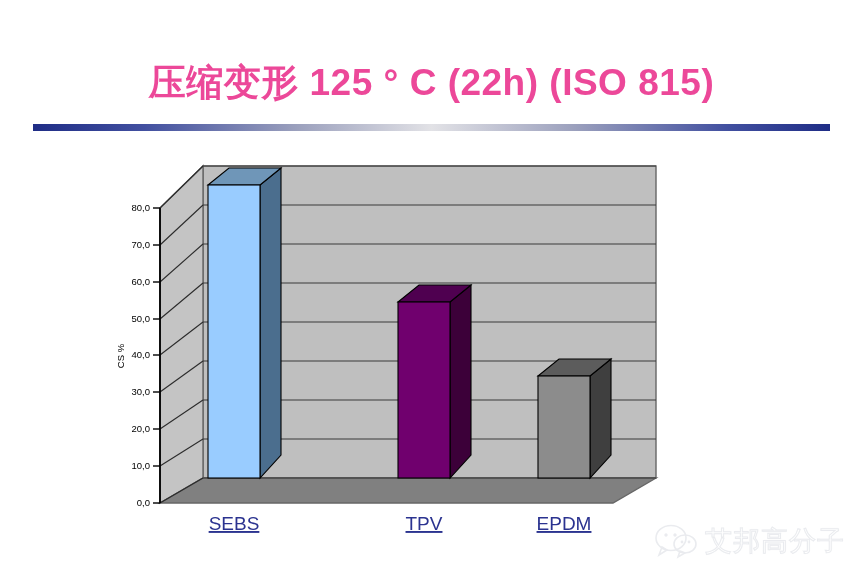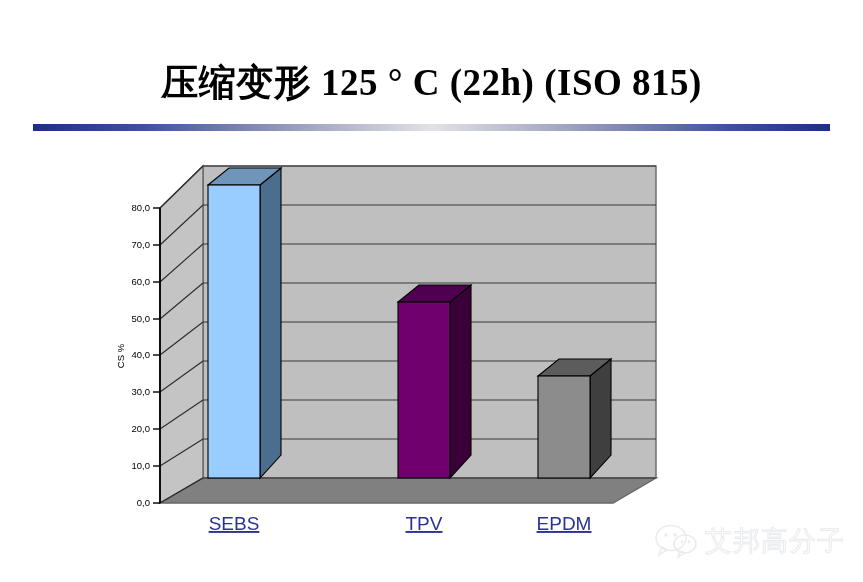--- a/index.html
+++ b/index.html
@@ -23,24 +23,24 @@
     position: absolute;
     left: 0;
     top: 52px;
     width: 863px;
     height: 62px;
     display: flex;
     align-items: center;
     justify-content: center;
   }
   #slide-title {
-    font-family: Liberation Serif, serif;
+    font-family: Liberation Sans, sans-serif;
     font-size: 37px;
     font-weight: bold;
-    color: #000000;
+    color: #ec4899;
     letter-spacing: 0.5px;
     white-space: nowrap;
   }
   #title-rule {
     position: absolute;
     left: 33px;
     top: 124px;
     width: 797px;
     height: 7px;
     background: linear-gradient(to right,

